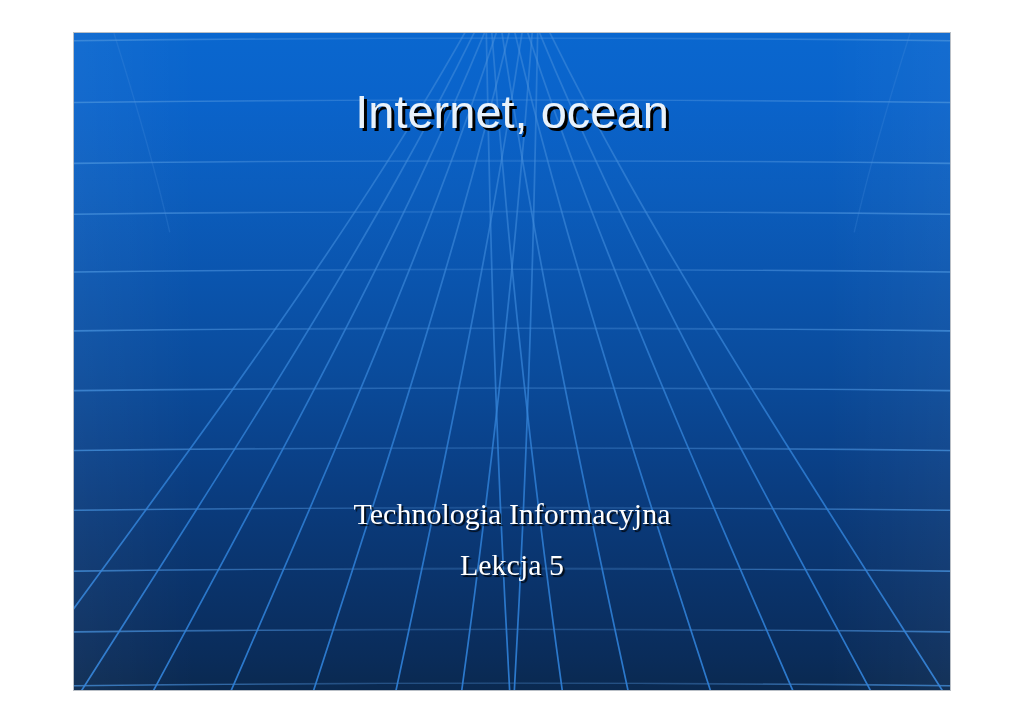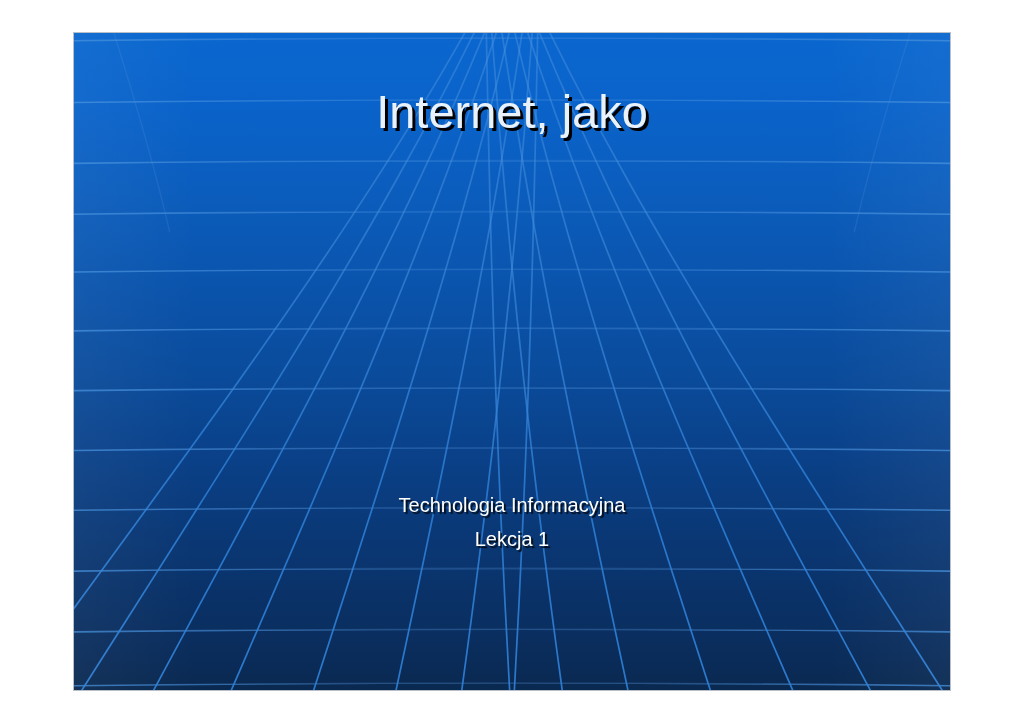--- a/index.html
+++ b/index.html
@@ -95,22 +95,22 @@
   }
 
   #subtitle-block {
     position: absolute;
     left: 0;
     right: 0;
     top: 455px;
     text-align: center;
   }
   .subtitle-line {
-    font-family: Liberation Sans, sans-serif;
-    font-size: 20px;
+    font-family: Liberation Serif, serif;
+    font-size: 30px;
     line-height: 1.70;
     font-weight: 400;
     color: #ffffff;
     text-shadow: 2px 2px 1px rgba(0,0,0,0.80);
     white-space: nowrap;
   }
 </style>
 </head>
 <body>
 
@@ -170,23 +170,23 @@
 
       <g fill="none" stroke="#4C93DE" stroke-opacity="0.22" stroke-width="1.4">
         <path d="M 40 0  C 62 70  80 130  96 200"></path>
         <path d="M 838 0 C 816 70 798 130 782 200"></path>
       </g>
     </svg>
 
     <div class="textlayer">
 
       <div id="title-block">
-        <div class="title-line">Internet, jako</div>
+        <div class="title-line">Internet, ocean</div>
       </div>
 
       <div id="subtitle-block">
         <div class="subtitle-line">Technologia Informacyjna</div>
-        <div class="subtitle-line">Lekcja 1</div>
+        <div class="subtitle-line">Lekcja 5</div>
       </div>
 
     </div>
   </div>
 </div>
 
 </body></html>

